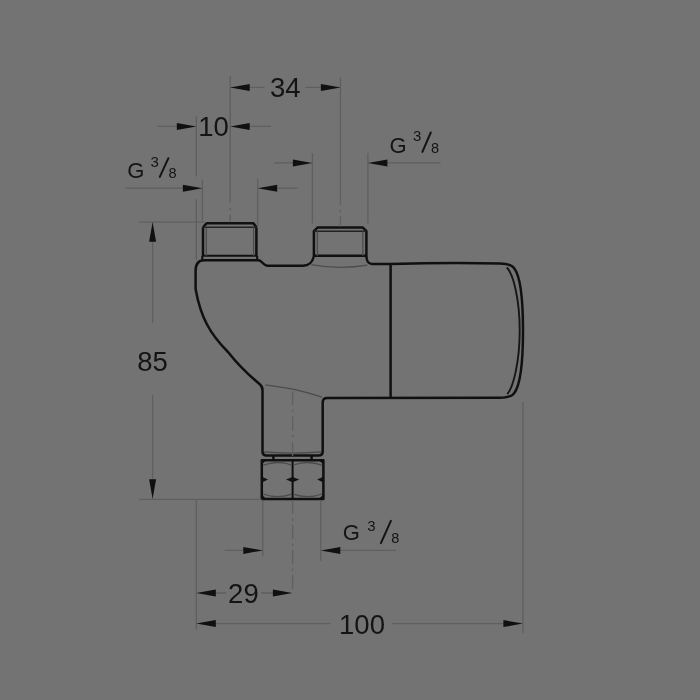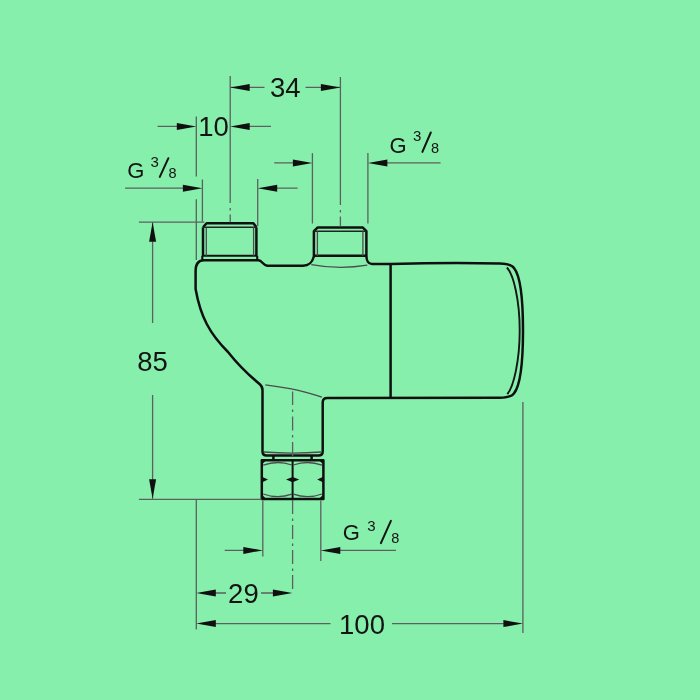--- a/index.html
+++ b/index.html
@@ -1,16 +1,16 @@
 <!DOCTYPE html>
 <html><head>
 <meta charset="utf-8">
 <style>
   html,body{margin:0;padding:0;background:#ffffff;}
-  #wrap{width:700px;height:700px;position:relative;background:#86efac;}
+  #wrap{width:700px;height:700px;position:relative;background:#737373;}
   svg{position:absolute;top:0;left:0;}
   text{font-family:"Liberation Sans",sans-serif;fill:#141414;}
 </style>
 </head>
 <body>
 <div id="wrap">
 <svg width="700" height="700" viewBox="0 0 700 700">
 
   <g stroke="#101010" stroke-width="2.5" fill="none" stroke-linejoin="round" stroke-linecap="butt">
 

